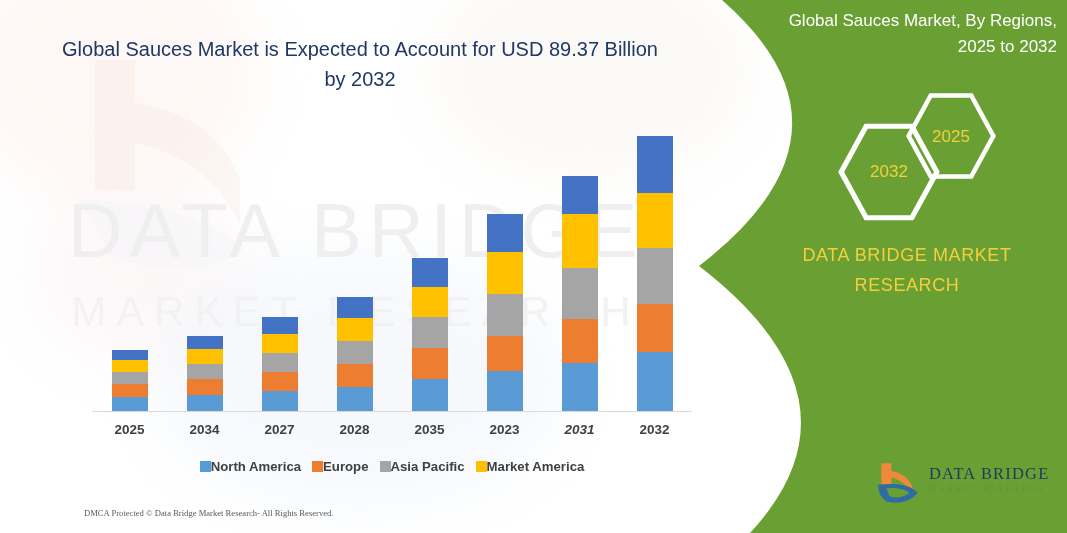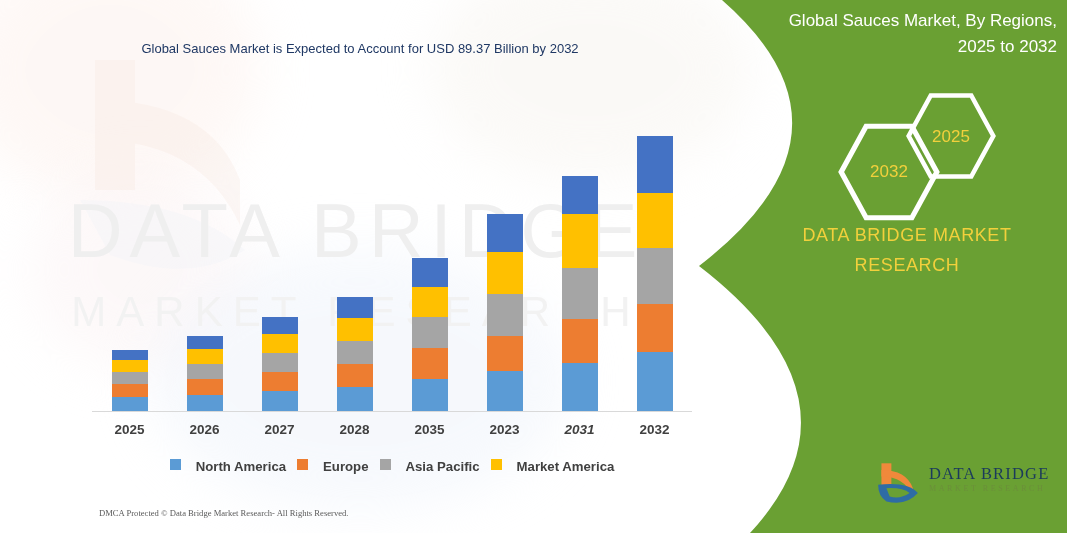--- a/index.html
+++ b/index.html
@@ -33,21 +33,21 @@
     line-height:1;margin-top:22px;white-space:nowrap;
   }
   .wm-logo{
     position:absolute;left:40px;top:40px;width:300px;height:250px;
     opacity:.28;
   }
 
   
   .chart-title{
     position:absolute;left:60px;top:34px;width:600px;
-    text-align:center;color:#1f3864;font-size:13px;line-height:30px;
+    text-align:center;color:#1f3864;font-size:20px;line-height:30px;
     font-weight:400;
   }
 
   
   .plot{position:absolute;left:92px;top:120px;width:600px;height:292px;}
   .baseline{position:absolute;left:0;bottom:0;width:600px;height:1px;background:#d9d9d9;}
   .bar-group{position:absolute;bottom:1px;width:36px;display:flex;flex-direction:column-reverse;}
   .seg{width:100%;}
 
   
@@ -55,27 +55,27 @@
   .xtick{
     position:absolute;width:70px;text-align:center;
     font-size:13.5px;font-weight:bold;color:#404040;
   }
 
   
   .legend{
     position:absolute;left:92px;top:455px;width:600px;height:22px;
     display:flex;align-items:center;justify-content:center;gap:11px;
   }
-  .legend-item{display:flex;align-items:flex-start;gap:15px;}
+  .legend-item{display:flex;align-items:center;gap:0;}
   .legend-swatch{width:11px;height:11px;display:inline-block;}
   .legend-label{font-size:13.2px;font-weight:bold;color:#404040;white-space:nowrap;}
 
   
   .footer{position:absolute;left:0;top:508px;width:712px;height:20px;color:#5a5a5a;}
-  .footer .f-left{position:absolute;left:84px;top:0;font-size:8.6px;font-family:"Liberation Serif", serif;white-space:nowrap;margin-left:15px;}
+  .footer .f-left{position:absolute;left:84px;top:0;font-size:8.6px;font-family:"Liberation Serif", serif;white-space:nowrap;}
   .footer .f-right{position:absolute;left:427px;top:0;font-size:8.6px;font-family:"Liberation Serif", serif;white-space:nowrap;}
 
   
   .green-panel{
     position:absolute;left:0;top:0;width:1067px;height:533px;
     pointer-events:none;
   }
   .green-shape{position:absolute;right:0;top:0;width:390px;height:533px;}
   .panel-content{position:absolute;left:745px;top:0;width:322px;height:533px;}
 
@@ -88,21 +88,21 @@
   .hex-label{
     position:absolute;color:#f2d03c;font-size:17px;font-weight:400;
     width:100%;text-align:center;
   }
   .hex-2032{left:92px;top:30px;width:104px;height:104px;}
   .hex-2032 .hex-label{top:42px;}
   .hex-2025{left:160px;top:0px;width:92px;height:92px;}
   .hex-2025 .hex-label{top:37px;}
 
   .brand{
-    position:absolute;left:11px;top:220px;width:302px;
+    position:absolute;left:11px;top:240px;width:302px;
     text-align:center;color:#f2d03c;font-size:18px;line-height:30px;
     letter-spacing:.6px;font-weight:400;
   }
 
   .logo{position:absolute;left:128px;top:458px;width:185px;height:52px;}
   .logo-mark{position:absolute;left:0;top:2px;width:50px;height:48px;}
   .logo-text{position:absolute;left:56px;top:6px;width:130px;}
   .logo-t1{font-family:"Liberation Serif", serif;font-size:16.5px;color:#1b3a5c;letter-spacing:1.2px;line-height:19px;white-space:nowrap;}
   .logo-t2{font-family:"Liberation Serif", serif;font-size:8px;color:#6b8f3a;letter-spacing:2.6px;line-height:12px;white-space:nowrap;}
 </style>
@@ -186,21 +186,21 @@
           <div class="seg" style="height: 48px; background: rgb(237, 125, 49);"></div>
           <div class="seg" style="height: 56px; background: rgb(165, 165, 165);"></div>
           <div class="seg" style="height: 55px; background: rgb(255, 192, 0);"></div>
           <div class="seg" style="height: 57px; background: rgb(68, 114, 196);"></div>
         </div>
       </div>
   </div>
 
   <div class="xaxis">
       <div class="xtick" style="left: 2.5px;">2025</div>
-      <div class="xtick" style="left: 77.5px;">2026</div>
+      <div class="xtick" style="left: 77.5px;">2034</div>
       <div class="xtick" style="left: 152.5px;">2027</div>
       <div class="xtick" style="left: 227.5px;">2028</div>
       <div class="xtick" style="left: 302.5px;">2035</div>
       <div class="xtick" style="left: 377.5px;">2023</div>
       <div class="xtick" style="left: 452.5px; font-style: italic;">2031</div>
       <div class="xtick" style="left: 527.5px;">2032</div>
     </div>
 
   <div class="legend">
       <div class="legend-item">

